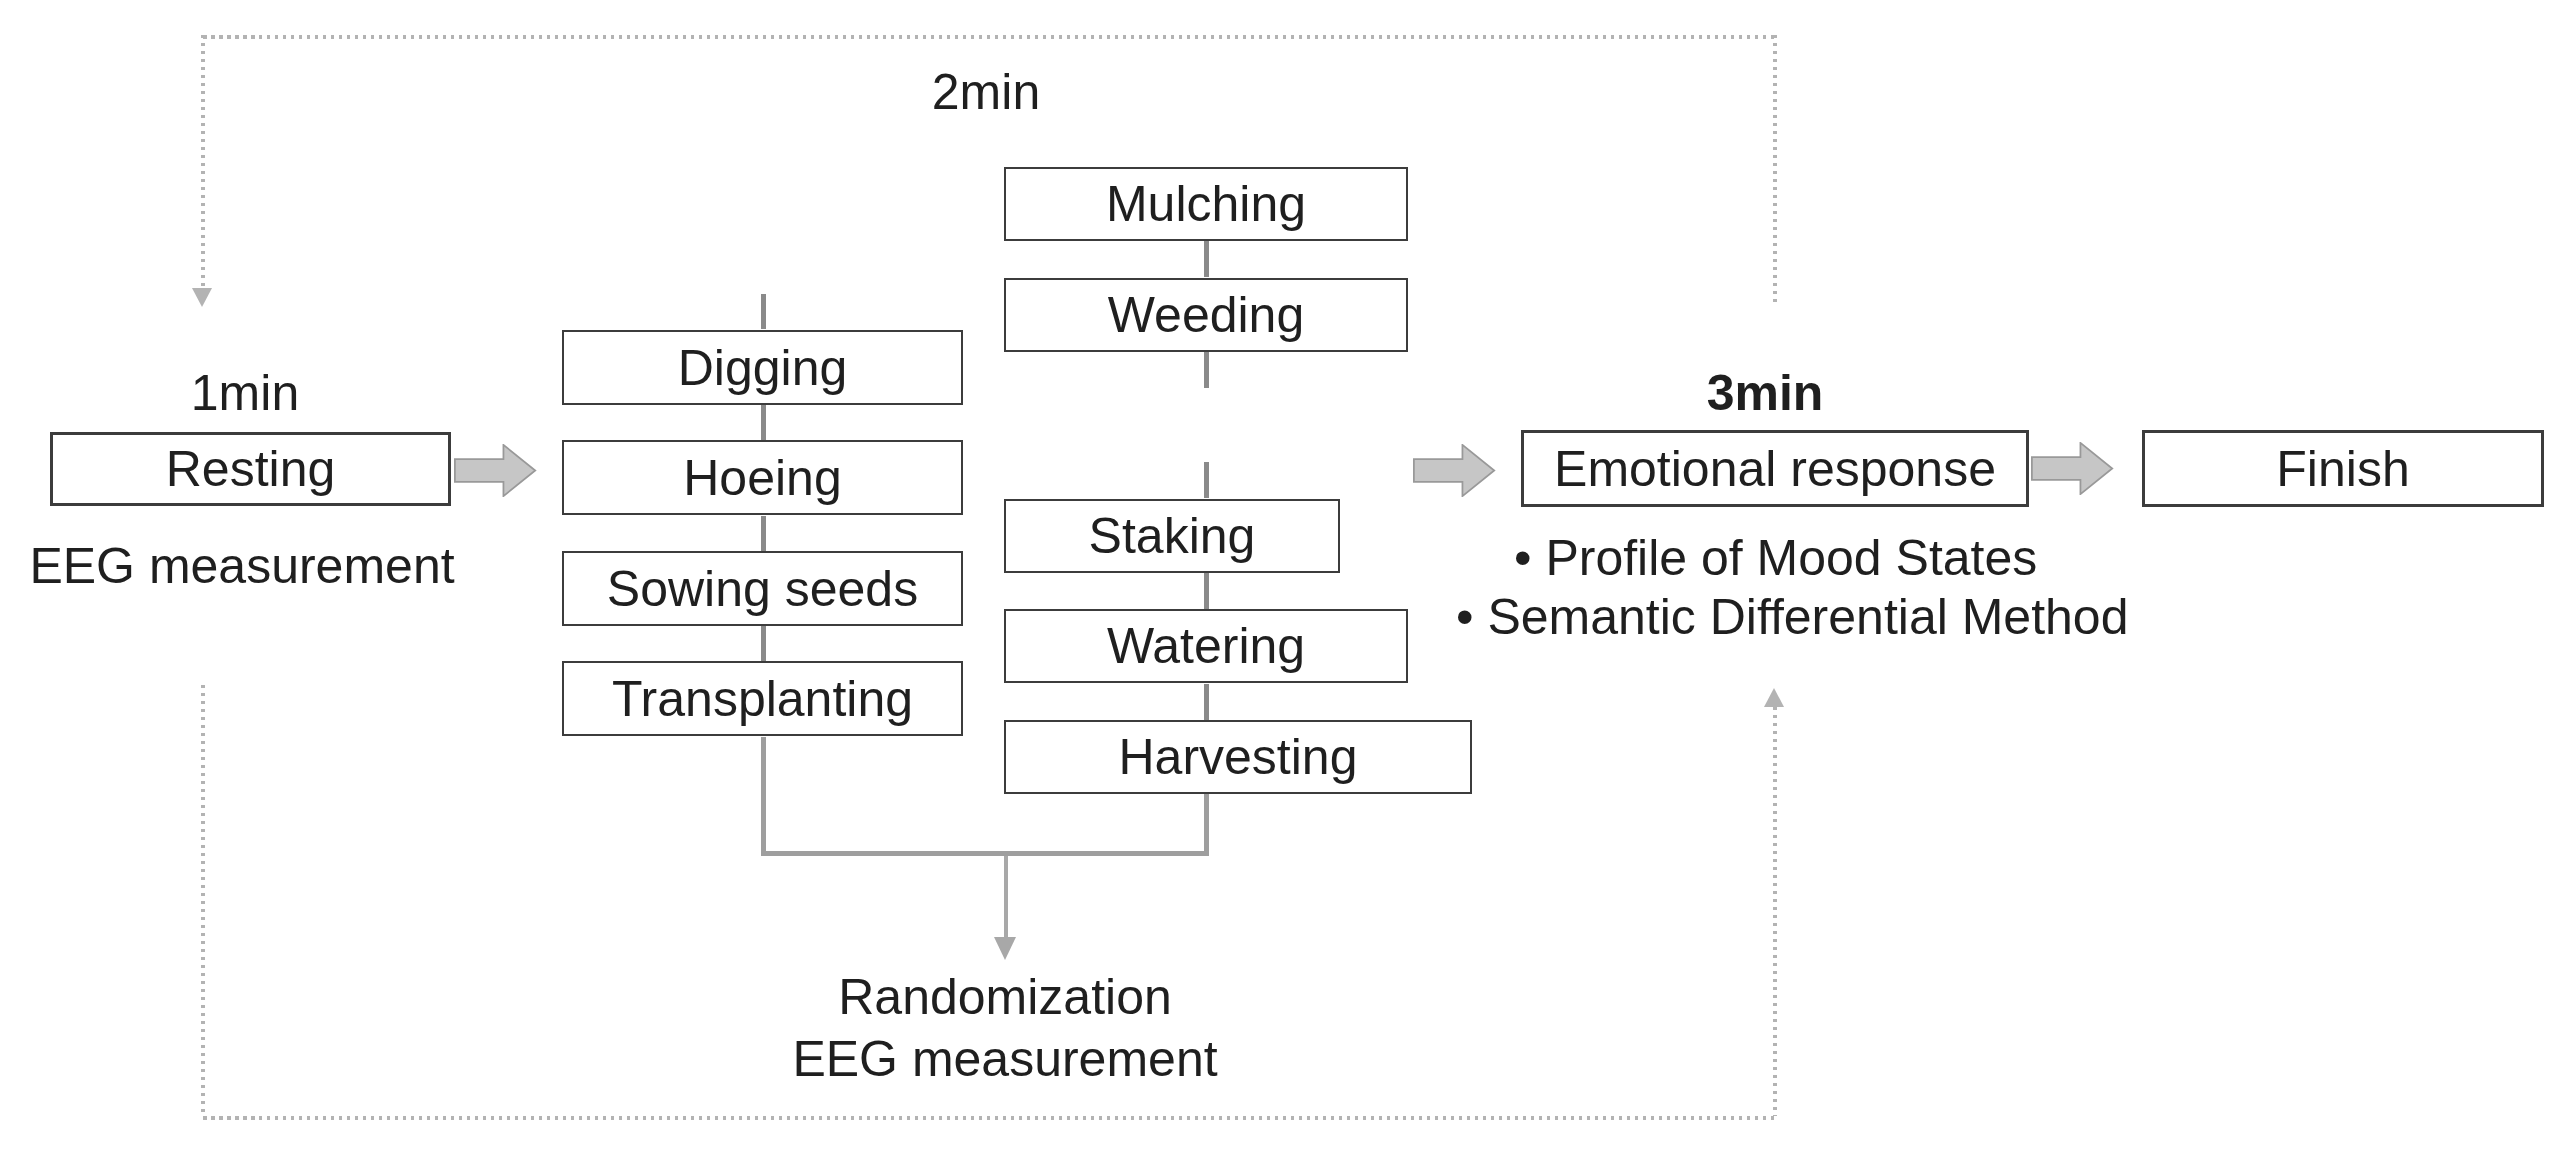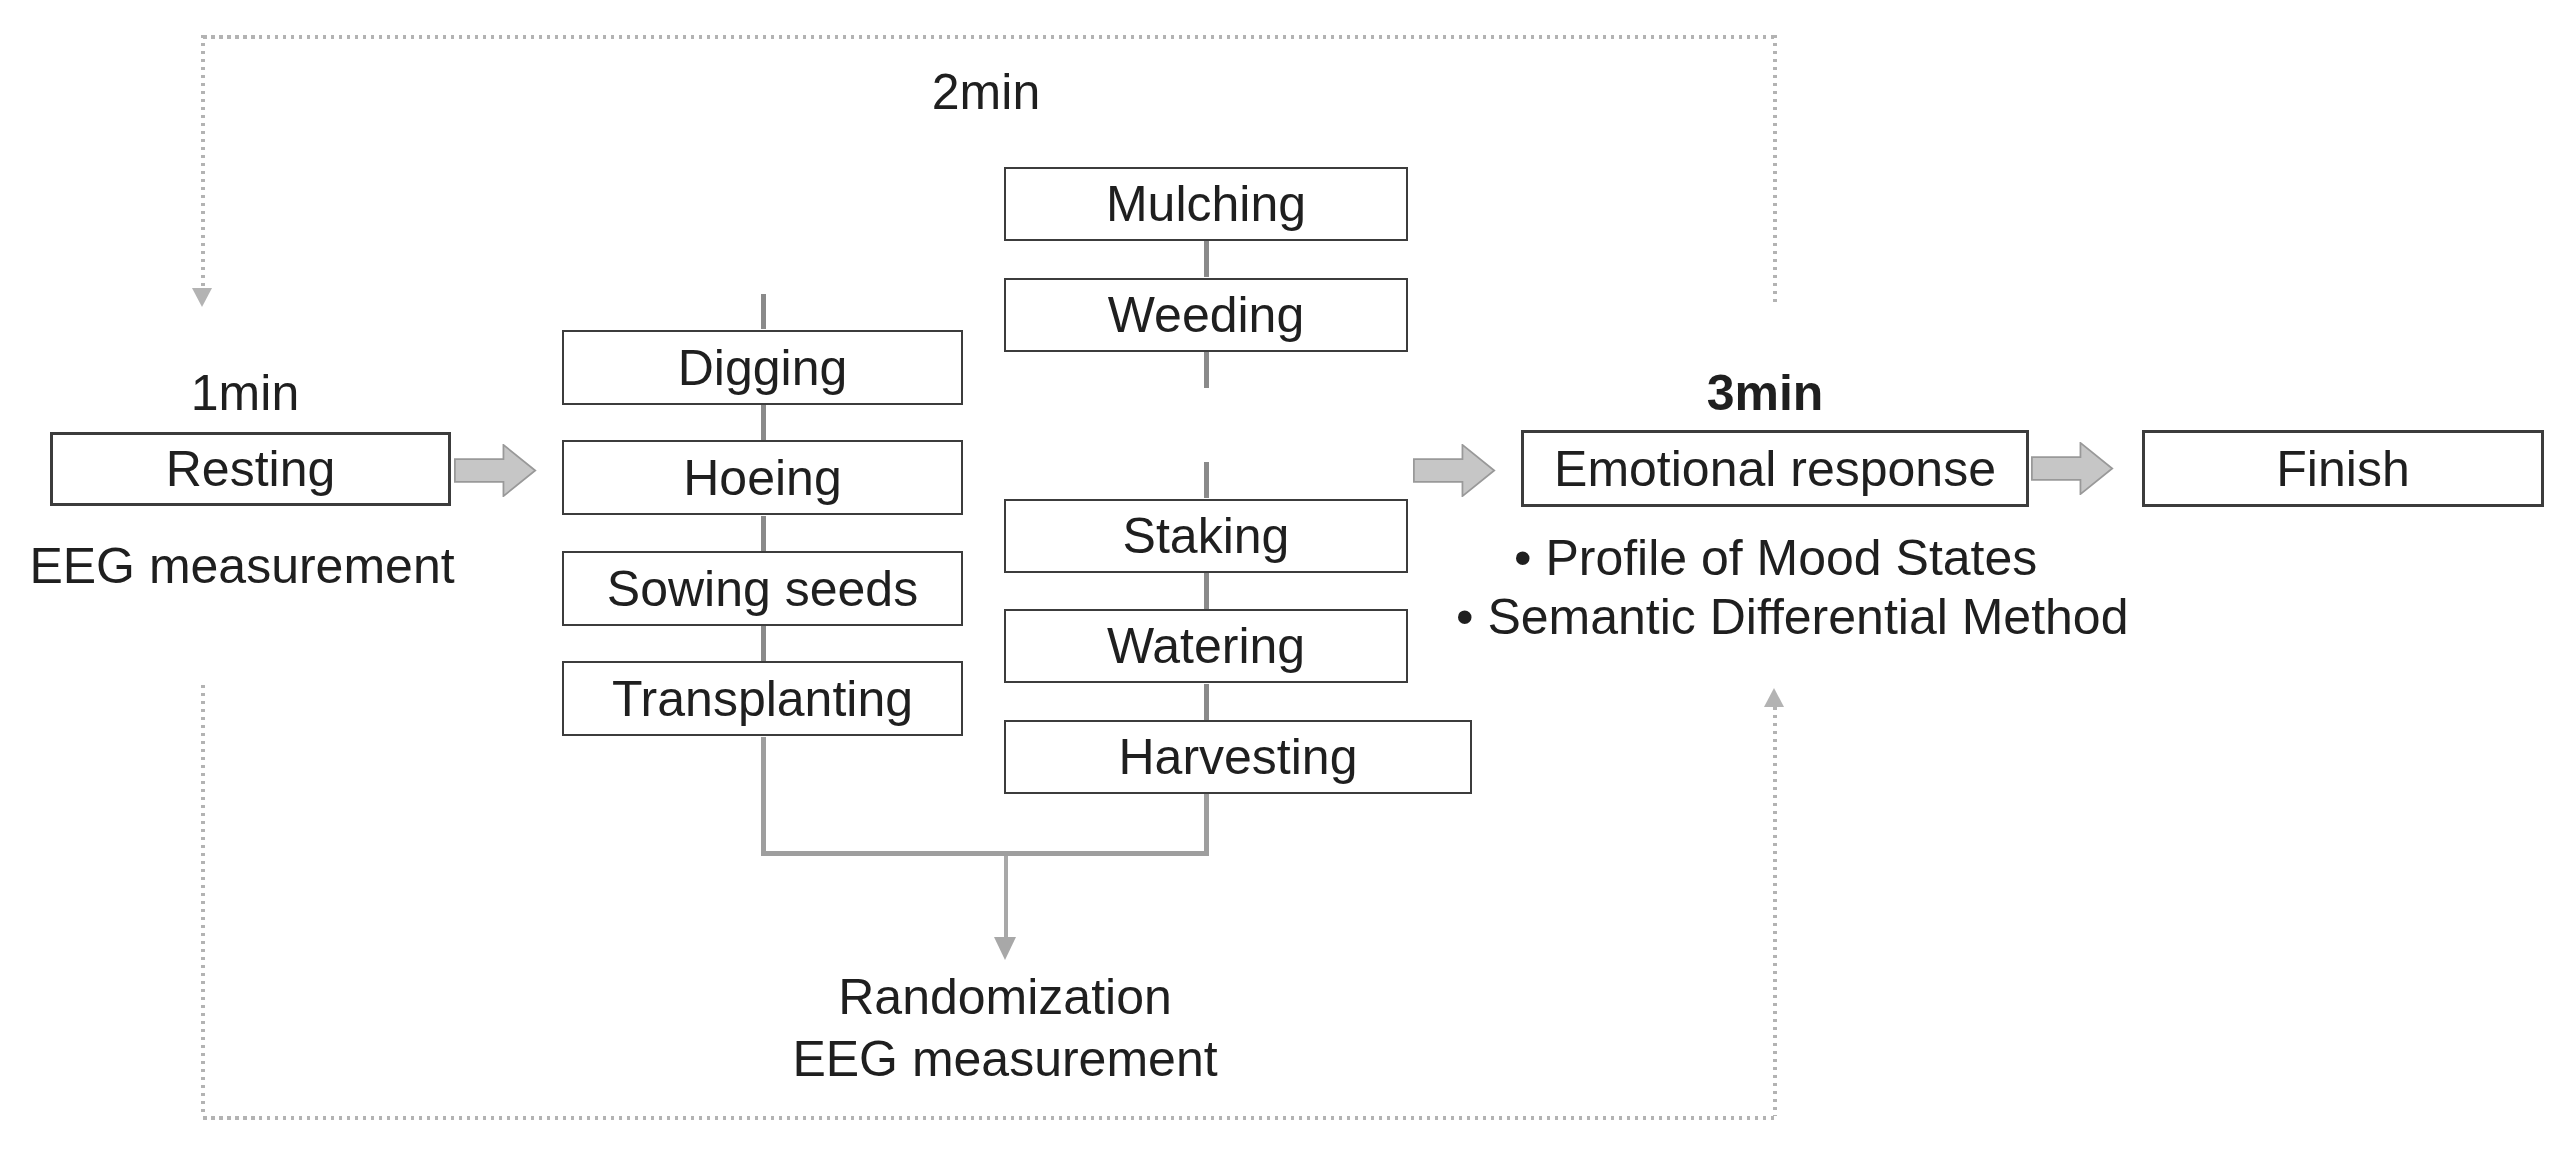--- a/index.html
+++ b/index.html
@@ -70,21 +70,21 @@
   <div class="box" style="left:562px;top:551px;width:401px;height:75px;">Sowing seeds</div>
   <div class="box" style="left:562px;top:661px;width:401px;height:75px;">Transplanting</div>
 
   <div class="conn-v" style="left:761px;top:294px;height:35px;"></div>
   <div class="conn-v" style="left:761px;top:405px;height:35px;"></div>
   <div class="conn-v" style="left:761px;top:516px;height:35px;"></div>
   <div class="conn-v" style="left:761px;top:626px;height:35px;"></div>
 
   <div class="box" style="left:1004px;top:167px;width:404px;height:74px;">Mulching</div>
   <div class="box" style="left:1004px;top:278px;width:404px;height:74px;">Weeding</div>
-  <div class="box" style="left:1004px;top:499px;width:404px;height:74px;">Staking</div>
+  <div class="box" style="left:1004px;top:499px;width:336px;height:74px;">Staking</div>
   <div class="box" style="left:1004px;top:609px;width:404px;height:74px;">Watering</div>
   <div class="box" style="left:1004px;top:720px;width:468px;height:74px;">Harvesting</div>
 
   <div class="conn-v" style="left:1204px;top:241px;height:36px;"></div>
   <div class="conn-v" style="left:1204px;top:352px;height:36px;"></div>
   <div class="conn-v" style="left:1204px;top:462px;height:36px;"></div>
   <div class="conn-v" style="left:1204px;top:573px;height:36px;"></div>
   <div class="conn-v" style="left:1204px;top:684px;height:36px;"></div>
 
   <div class="conn-merge-v" style="left:761px;top:737px;height:118px;"></div>

